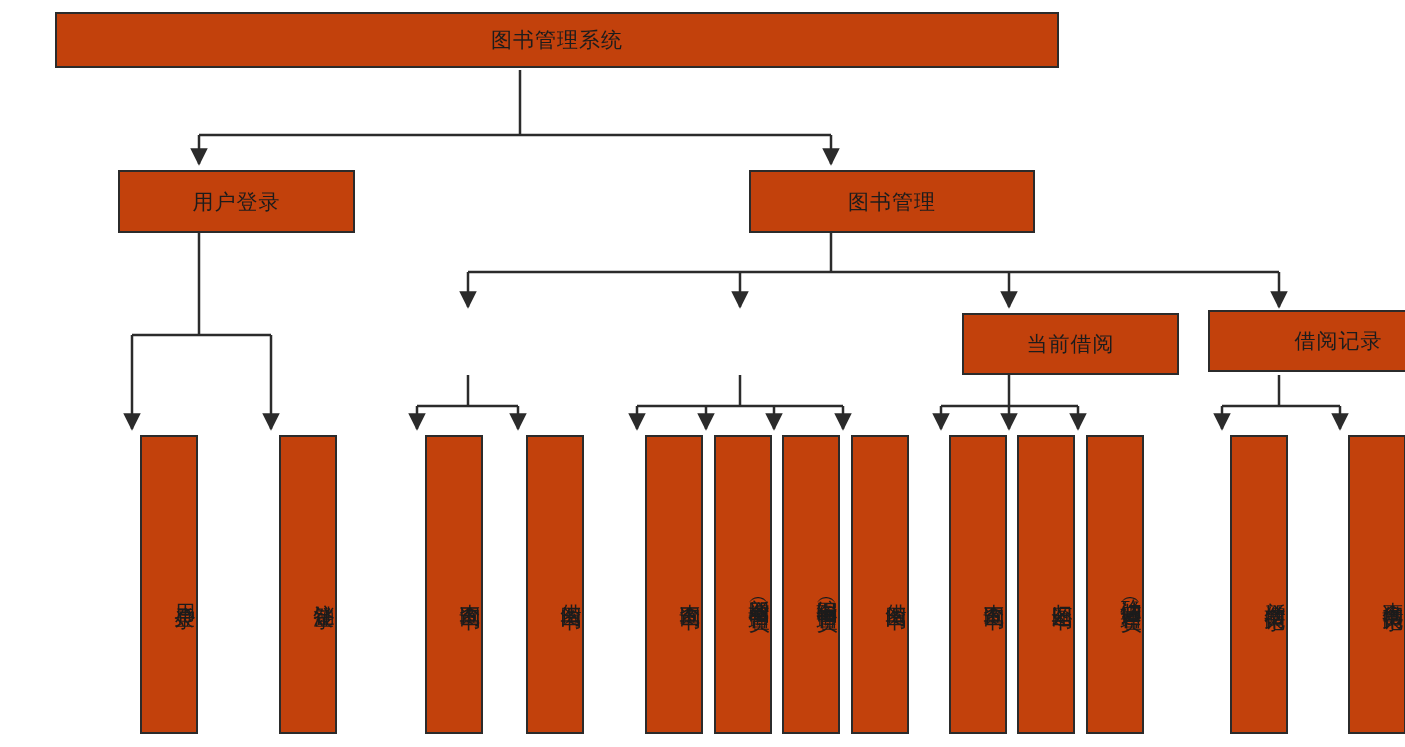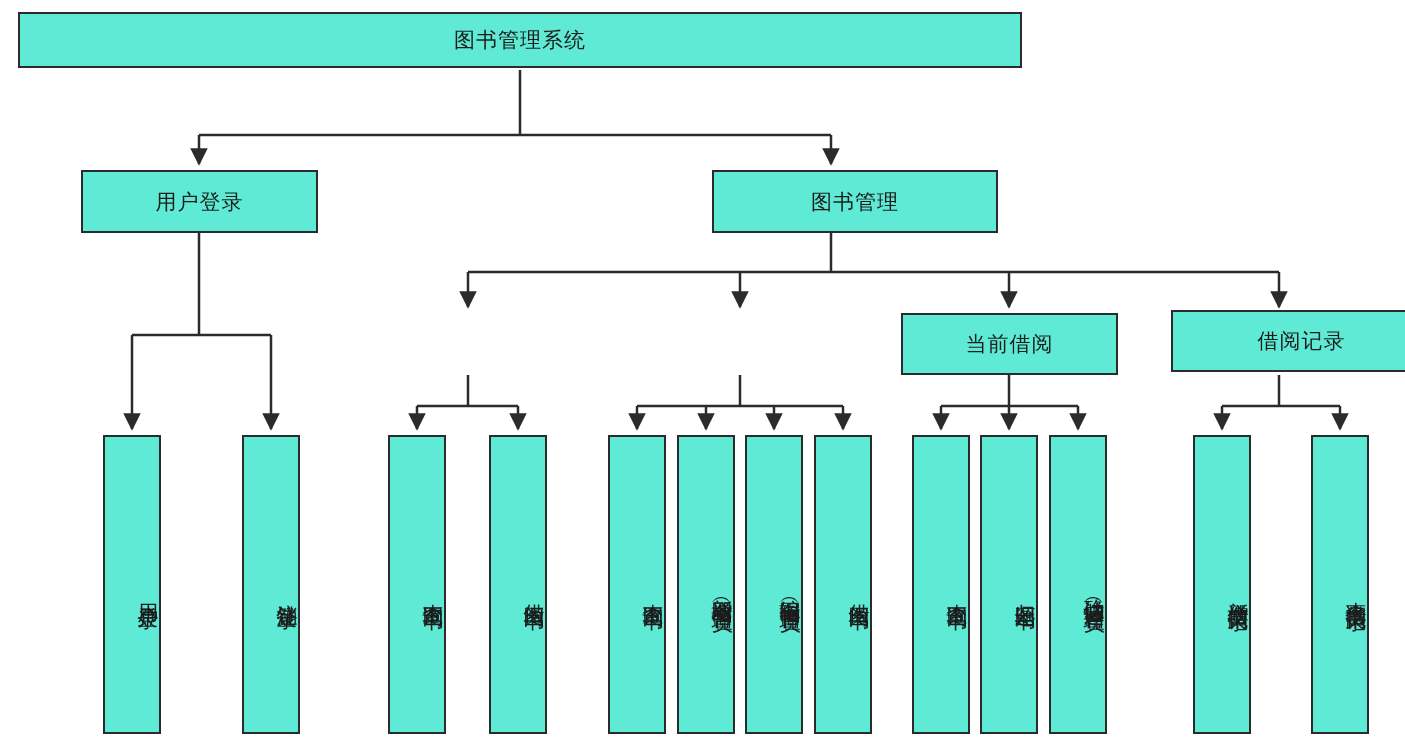--- a/index.html
+++ b/index.html
@@ -23,25 +23,26 @@
     position: absolute;
     left: 0;
     top: 0;
     width: 1405px;
     height: 747px;
   }
   .node {
     position: absolute;
     box-sizing: border-box;
     border: 2px solid #2b2b2b;
-    background: #5eead4;
+    background: #c2410c;
     display: flex;
     align-items: center;
     justify-content: center;
     color: #1c1c1c;
+    margin-left: 37px;
   }
   .node.horizontal {
     font-size: 21px;
     letter-spacing: 1px;
   }
   .node.vertical {
     writing-mode: vertical-rl;
     text-orientation: upright;
     font-size: 21px;
     letter-spacing: 2px;
@@ -124,21 +125,21 @@
     <span class="label">图书管理系统</span>
   </div>
 
   <div class="node horizontal" style="left:81px; top:170px; width:237px; height:63px;">
     <span class="label">用户登录</span>
   </div>
   <div class="node horizontal" style="left:712px; top:170px; width:286px; height:63px;">
     <span class="label">图书管理</span>
   </div>
 
-  <div class="node horizontal" style="left:901px; top:313px; width:217px; height:62px;">
+  <div class="node horizontal" style="left:925px; top:313px; width:217px; height:62px;">
     <span class="label">当前借阅</span>
   </div>
   <div class="node horizontal" style="left:1171px; top:310px; width:261px; height:62px;">
     <span class="label">借阅记录</span>
   </div>
 
   <div class="node vertical" style="left:103px; top:435px; width:58px; height:299px;">
     <span class="label">用户登录</span>
   </div>
   <div class="node vertical" style="left:242px; top:435px; width:58px; height:299px;">

